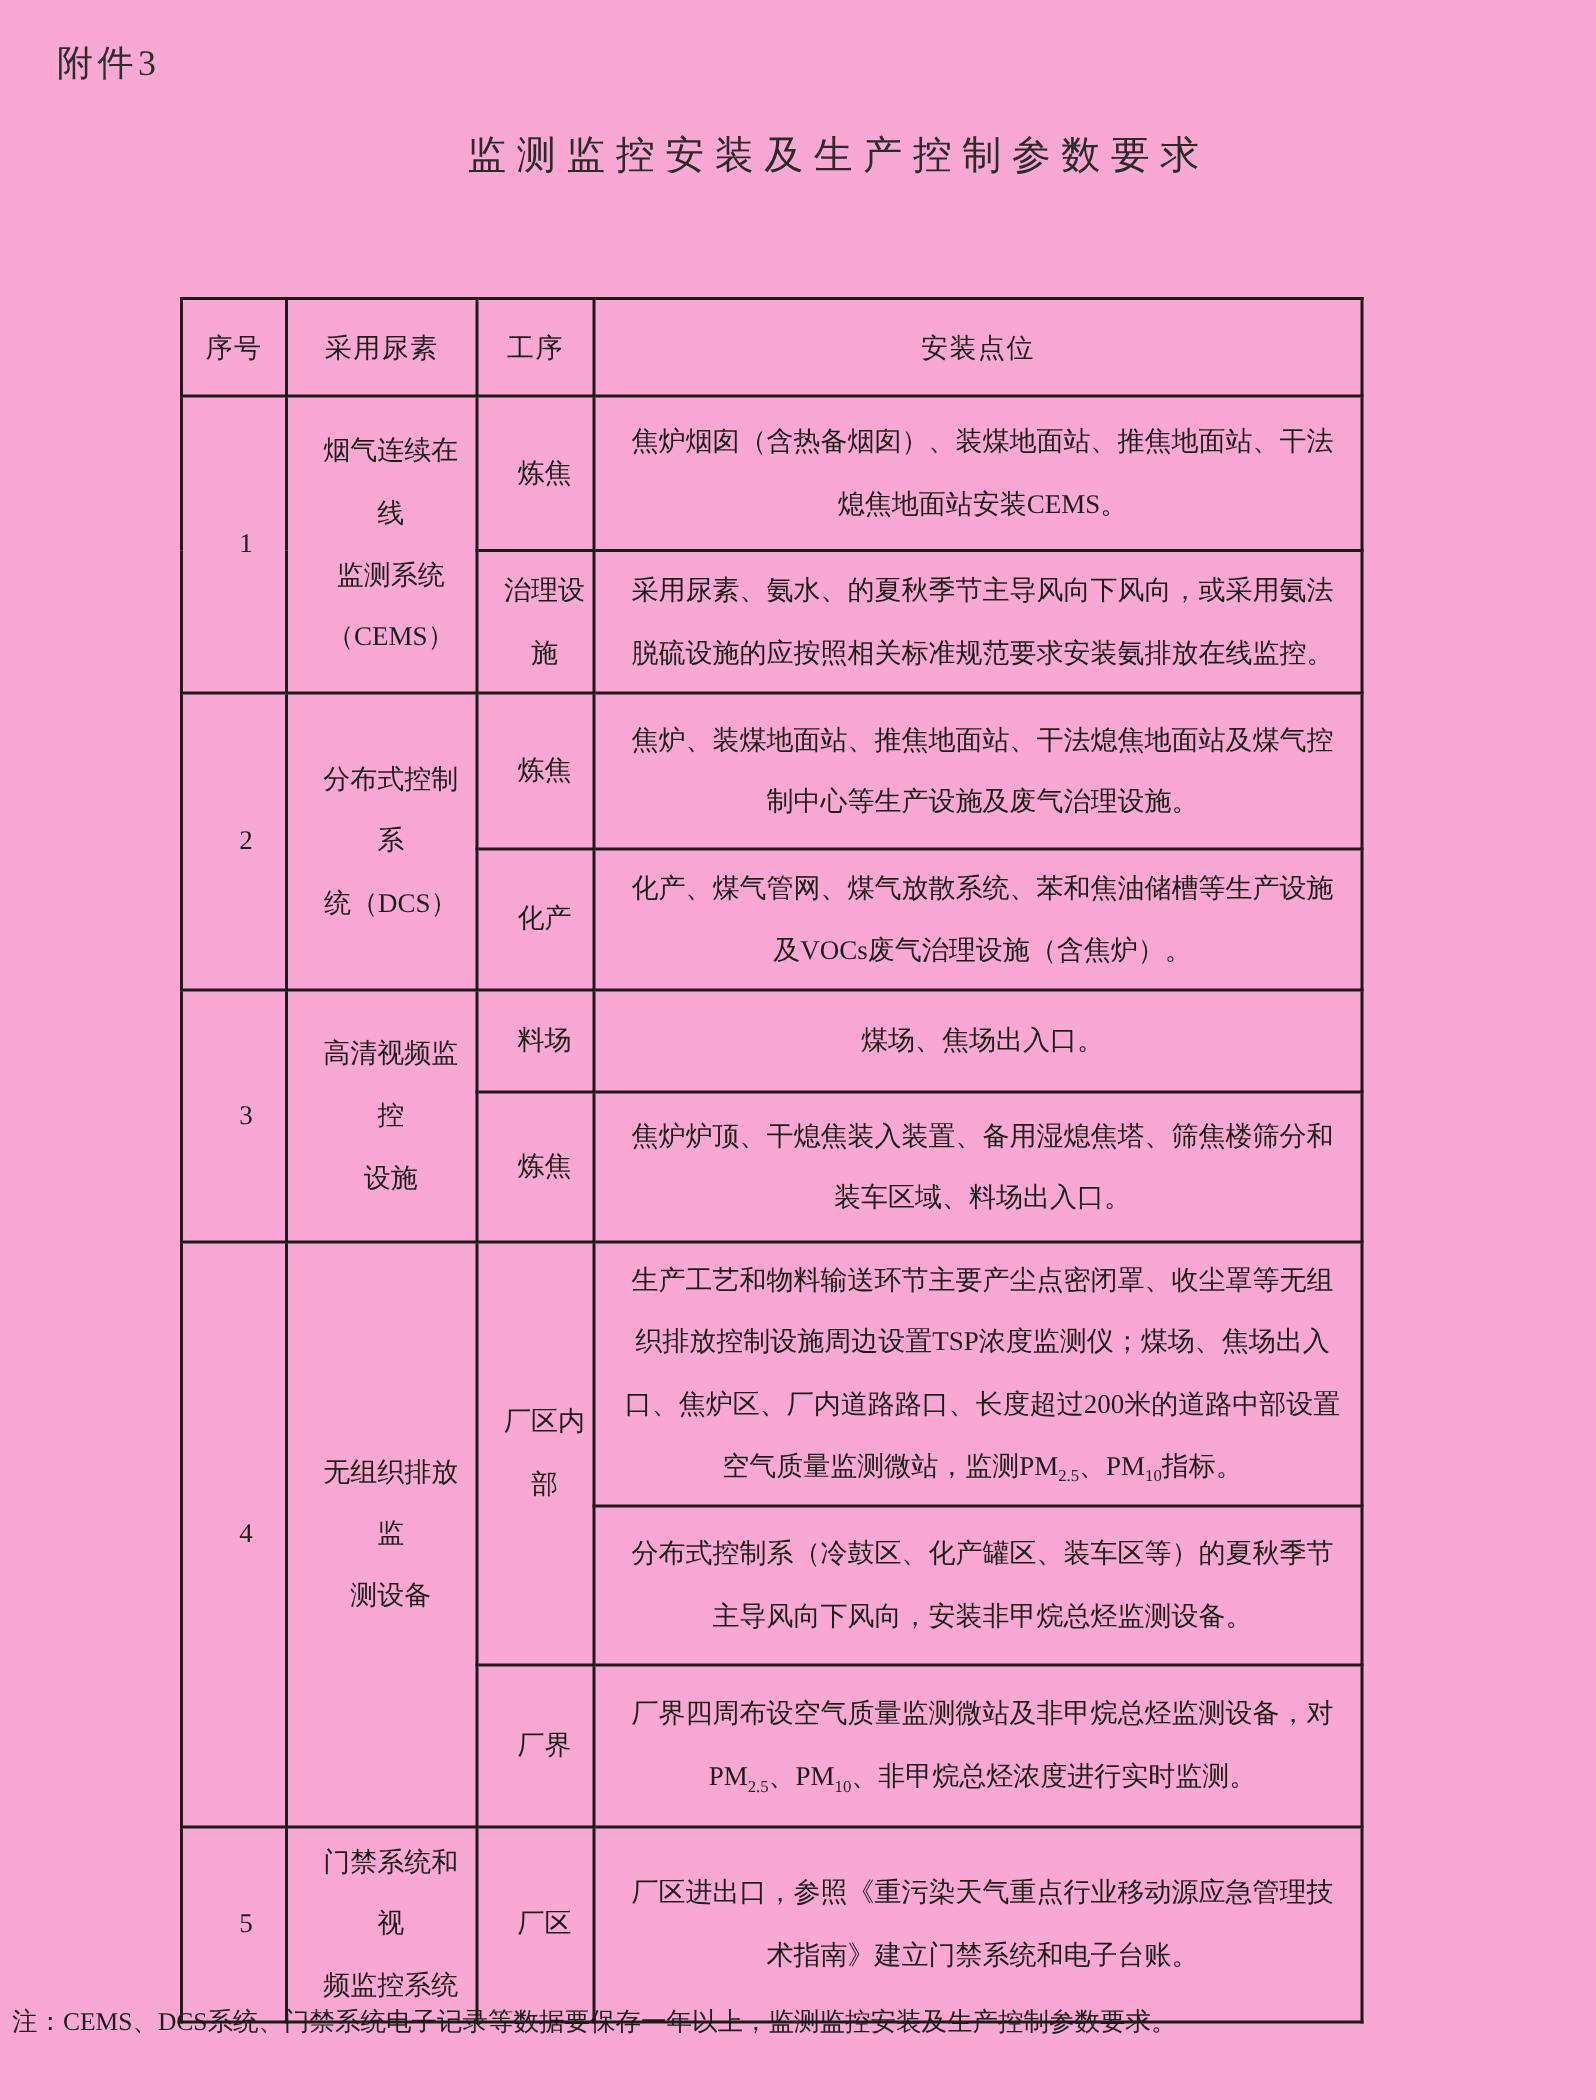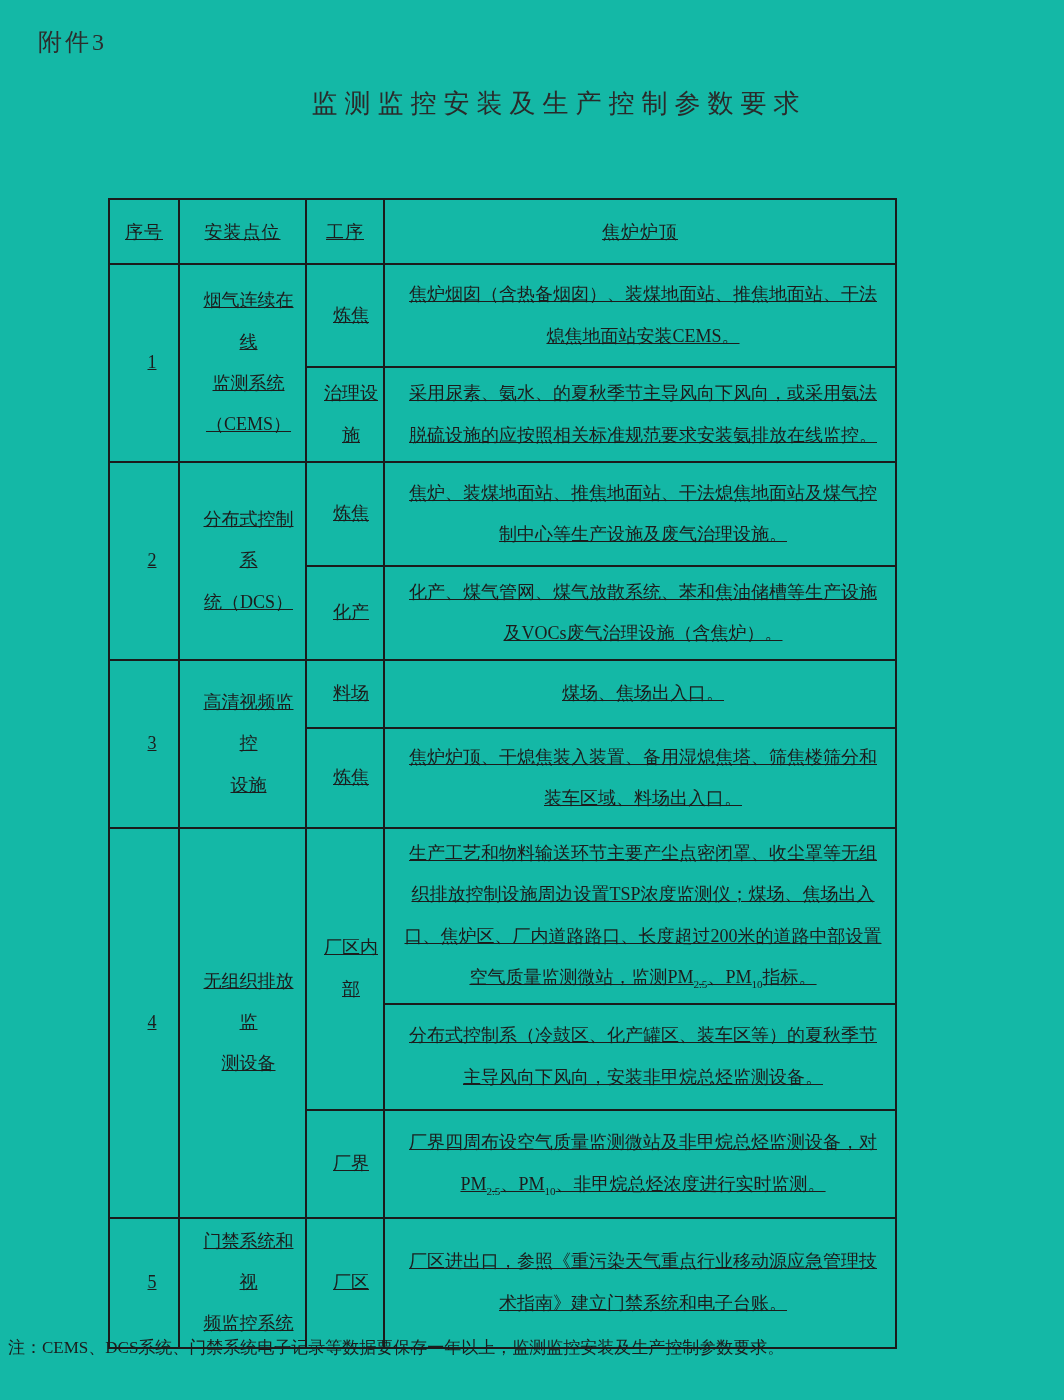--- a/index.html
+++ b/index.html
@@ -5,21 +5,21 @@
   * { margin: 0; padding: 0; box-sizing: border-box; }
   html, body { background: #ffffff; }
   body {
     width: 1064px; height: 1400px;
     font-family: "Liberation Serif", serif;
     color: #1f1f1f;
   }
   .page {
     position: relative;
     width: 1064px; height: 1400px;
-    background: #14b8a6;
+    background: #f9a8d4;
     overflow: hidden;
   }
   .attachment {
     position: absolute;
     left: 38px; top: 26px;
     font-size: 24px;
     letter-spacing: 3px;
     color: #2d2d2d;
   }
   .doc-title {
@@ -36,27 +36,26 @@
     position: absolute;
     left: 0; top: 152px;
     width: 100%;
     text-align: center;
     font-size: 26px;
     letter-spacing: 3px;
     color: #2a2a2a;
   }
   table.grid {
     position: absolute;
-    left: 108px; top: 198px;
+    left: 120px; top: 198px;
     width: 787px;
     border-collapse: collapse;
     table-layout: fixed;
     font-size: 18px;
     color: #1c1c1c;
-    text-decoration: underline;
   }
   .grid col.c-no  { width: 70px; }
   .grid col.c-req { width: 127px; }
   .grid col.c-proc{ width: 78px; }
   .grid col.c-loc { width: 512px; }
   .grid th, .grid td {
     border: 2px solid #1b1b1b;
     text-align: center;
     vertical-align: middle;
     font-weight: normal;
@@ -98,23 +97,23 @@
   <table class="grid">
     <colgroup>
       <col class="c-no">
         <col class="c-req">
         <col class="c-proc">
         <col class="c-loc">
     </colgroup>
     <thead>
       <tr>
         <th>序号</th>
+        <th>采用尿素</th>
+        <th>工序</th>
         <th>安装点位</th>
-        <th>工序</th>
-        <th>焦炉炉顶</th>
       </tr>
     </thead>
     <tbody>
 
       <tr class="r1a">
         <td rowspan="2" class="cell-no">1</td>
         <td rowspan="2" class="cell-req">烟气连续在线
 监测系统
 （CEMS）</td>
         <td class="cell-proc">炼焦</td>

